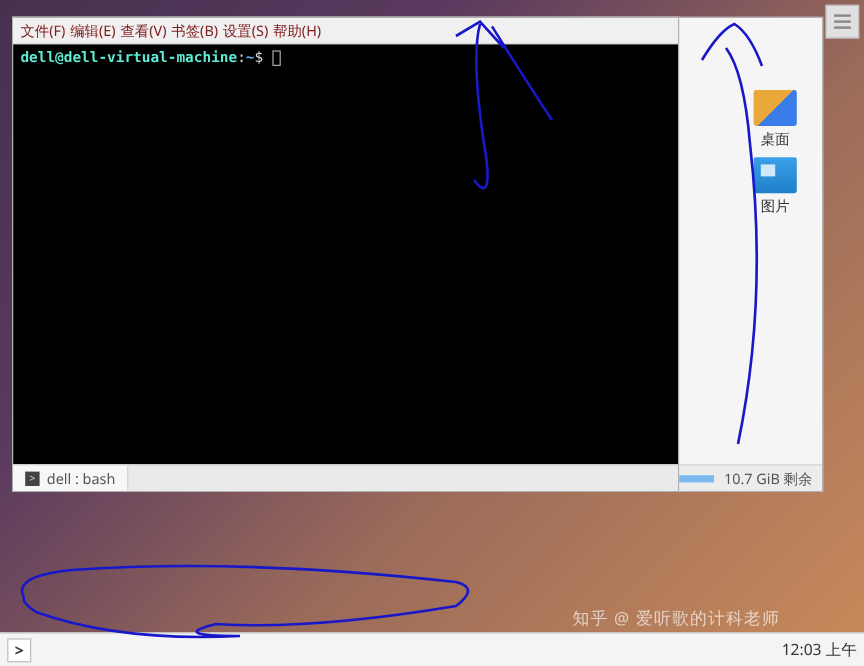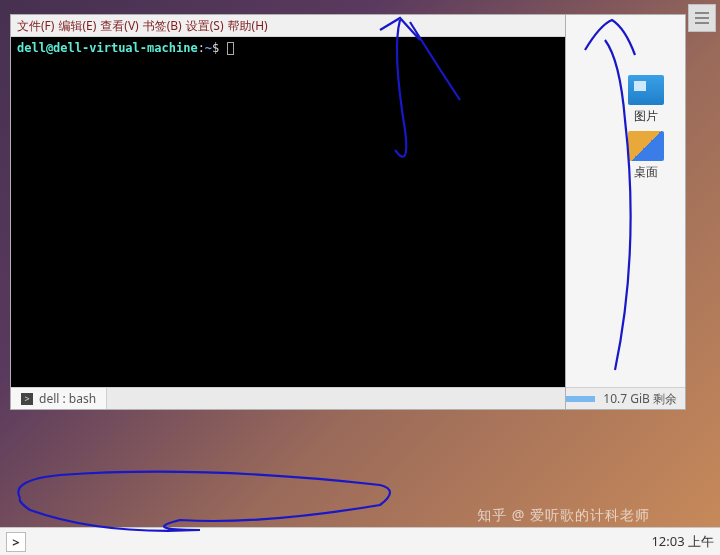--- a/index.html
+++ b/index.html
@@ -108,26 +108,26 @@
 
   <div class="hamburger">
     <div class="bar"></div>
       <div class="bar"></div>
       <div class="bar"></div>
   </div>
 
   <div class="fm-window">
     <div class="fm-sidebar-right">
       <div class="fm-item">
+        <div class="ico ico-desktop"></div>
+        <div>桌面</div>
+      </div>
+      <div class="fm-item">
         <div class="ico ico-pictures"></div>
         <div>图片</div>
-      </div>
-      <div class="fm-item">
-        <div class="ico ico-desktop"></div>
-        <div>桌面</div>
       </div>
     </div>
     <div class="fm-status">
       <span class="folders">8 文件夹</span>
       <div class="slider">
         <div class="track">
             <div class="thumb"></div>
           </div>
       </div>
       <div class="blue"></div>

